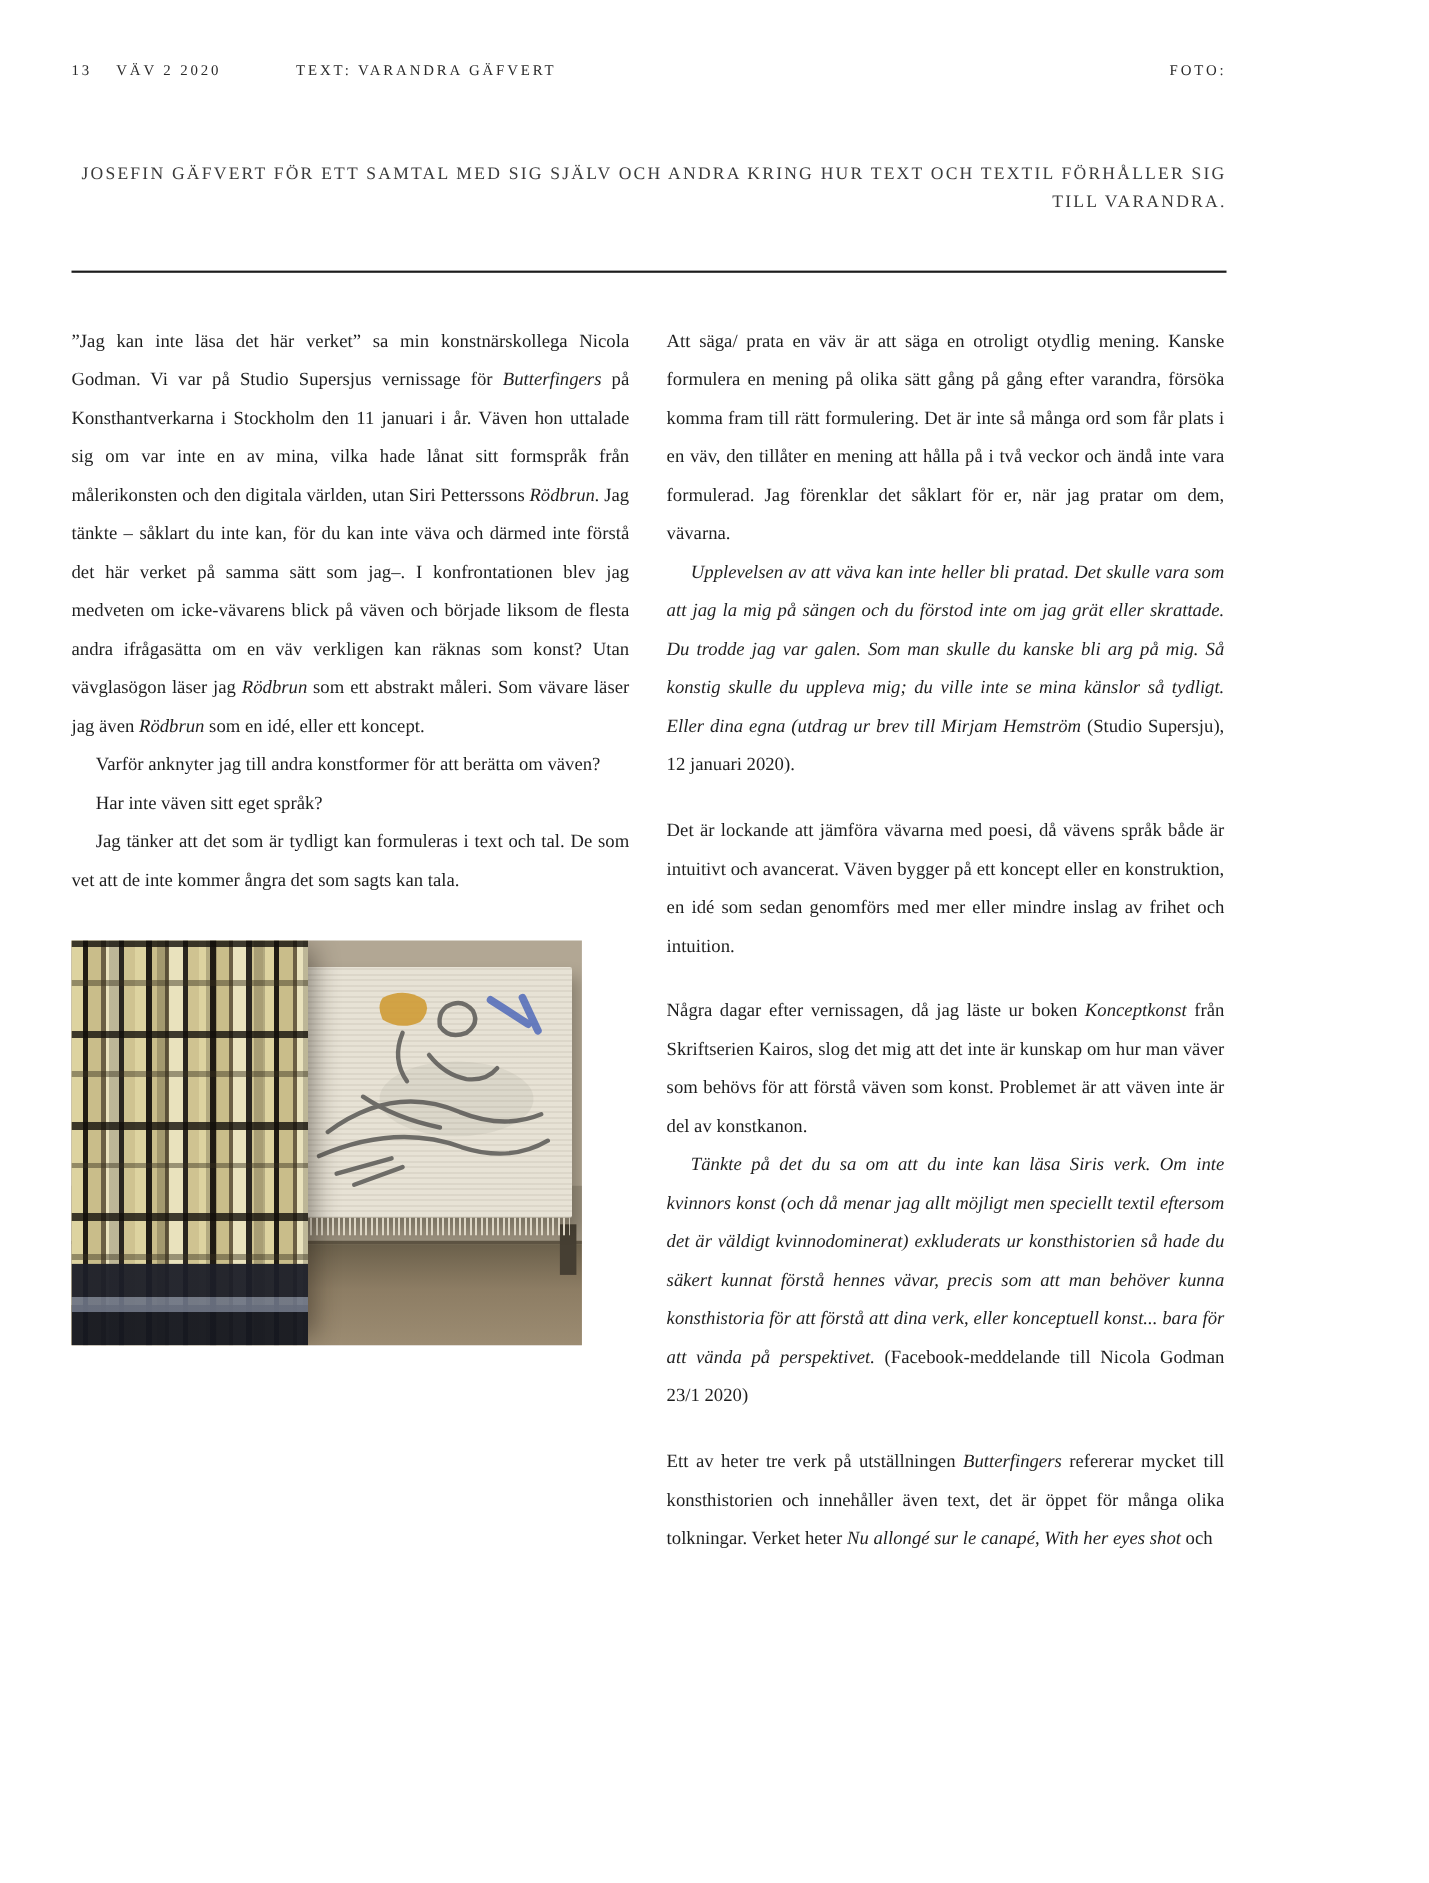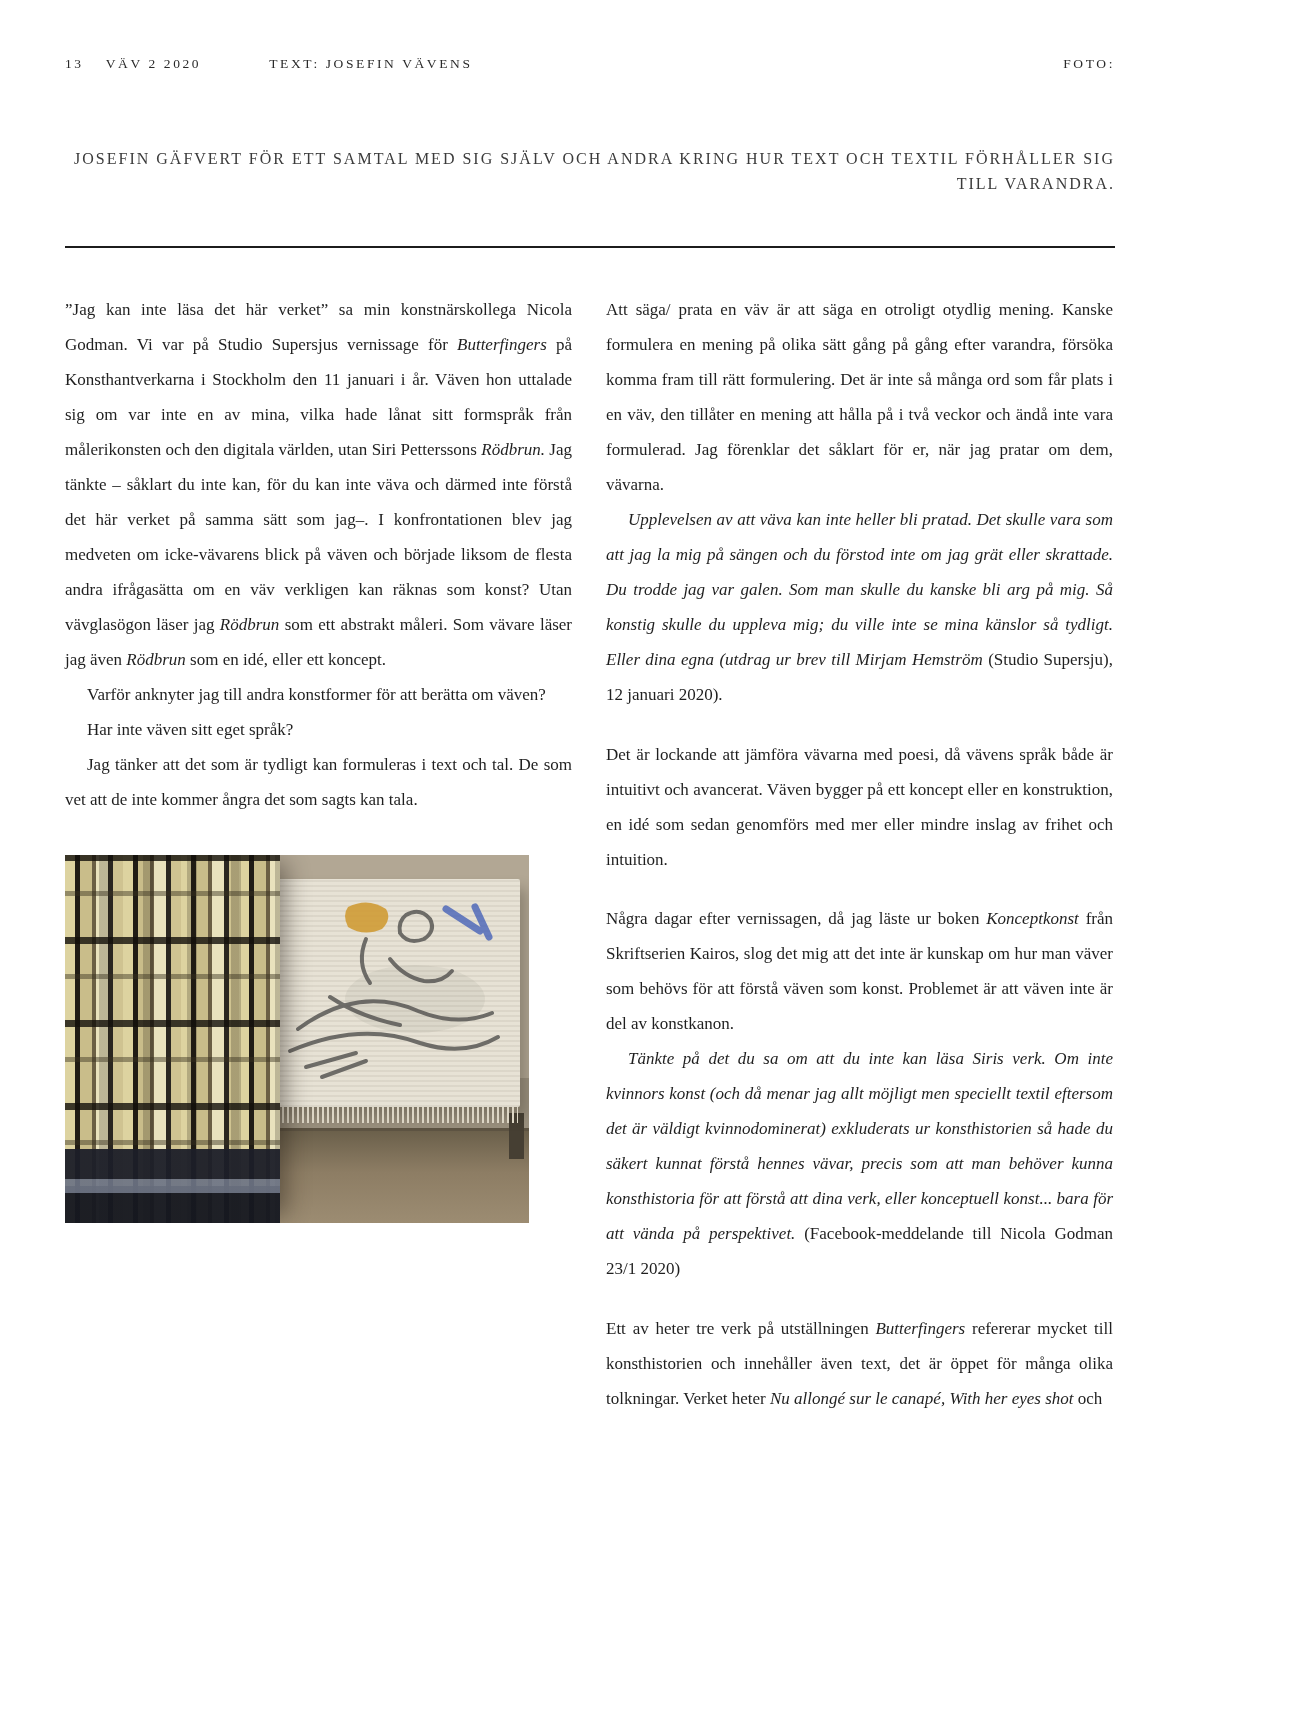--- a/index.html
+++ b/index.html
@@ -106,21 +106,21 @@
 </style>
 </head>
 <body>
 
 <div class="page">
 
   <header class="masthead">
     <div class="masthead-left">
       <span class="mh-page">13</span>
       <span class="mh-issue">VÄV 2 2020</span>
-      <span class="mh-byline">TEXT: JOSEFIN VÄVENS</span>
+      <span class="mh-byline">TEXT: VARANDRA GÄFVERT</span>
     </div>
     <div class="masthead-right">
       <span>FOTO:</span>
     </div>
   </header>
 
 
   <p class="standfirst">JOSEFIN GÄFVERT FÖR ETT SAMTAL MED SIG SJÄLV OCH ANDRA KRING HUR TEXT OCH TEXTIL FÖRHÅLLER SIG TILL VARANDRA.</p>
 
   <hr class="rule">

